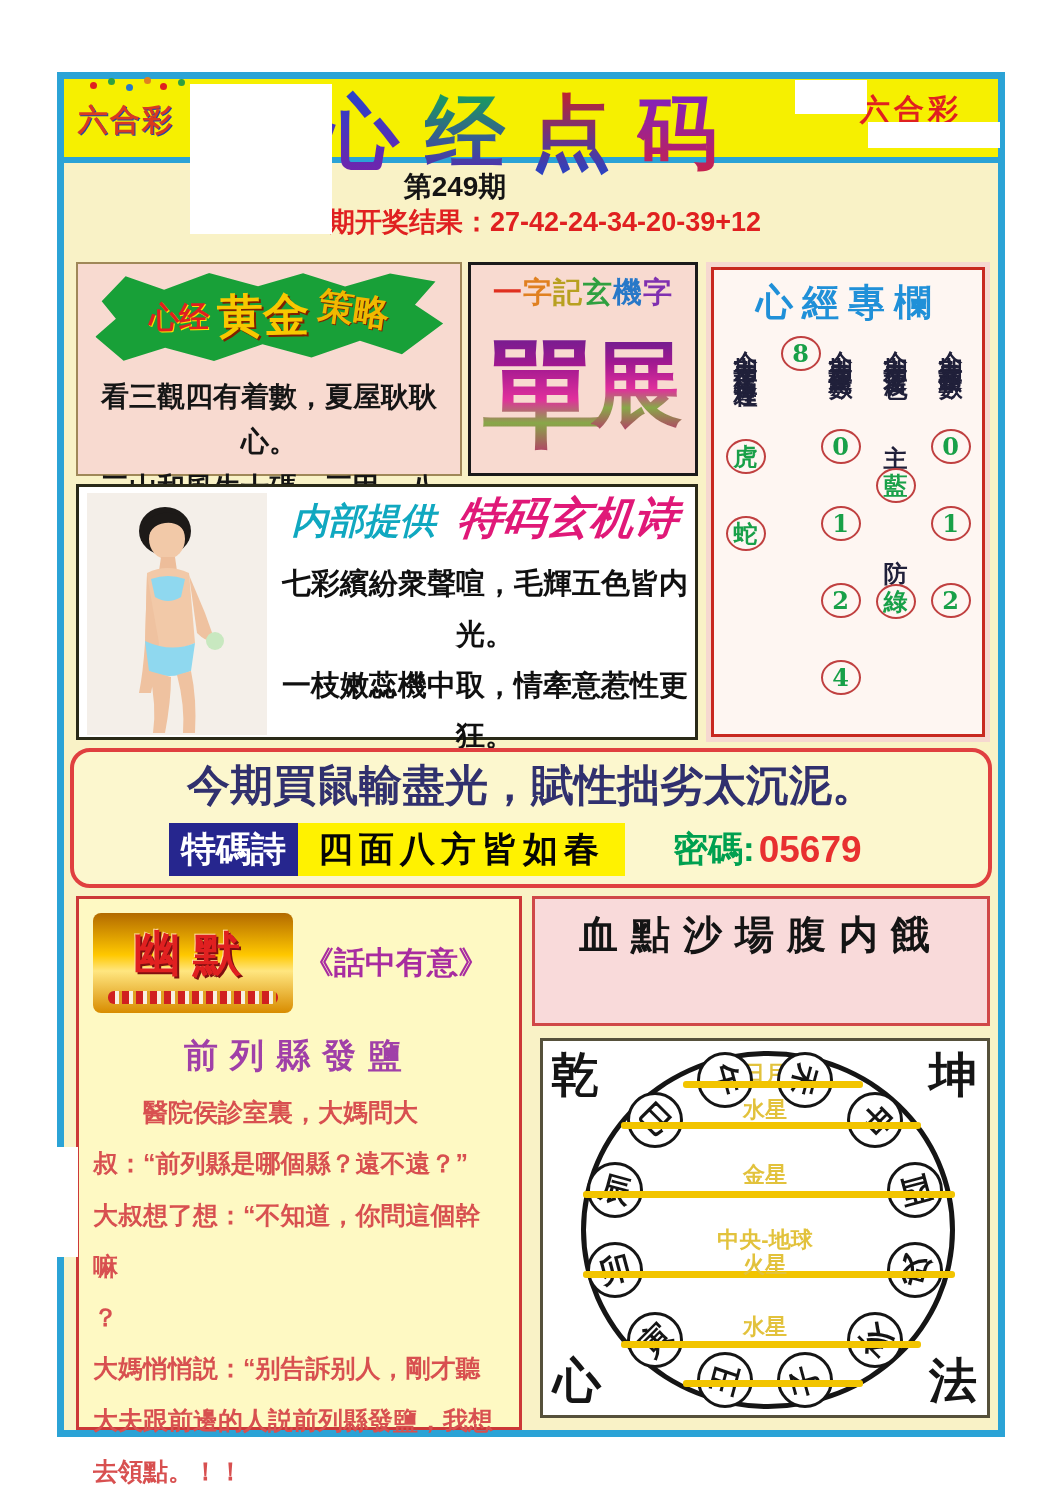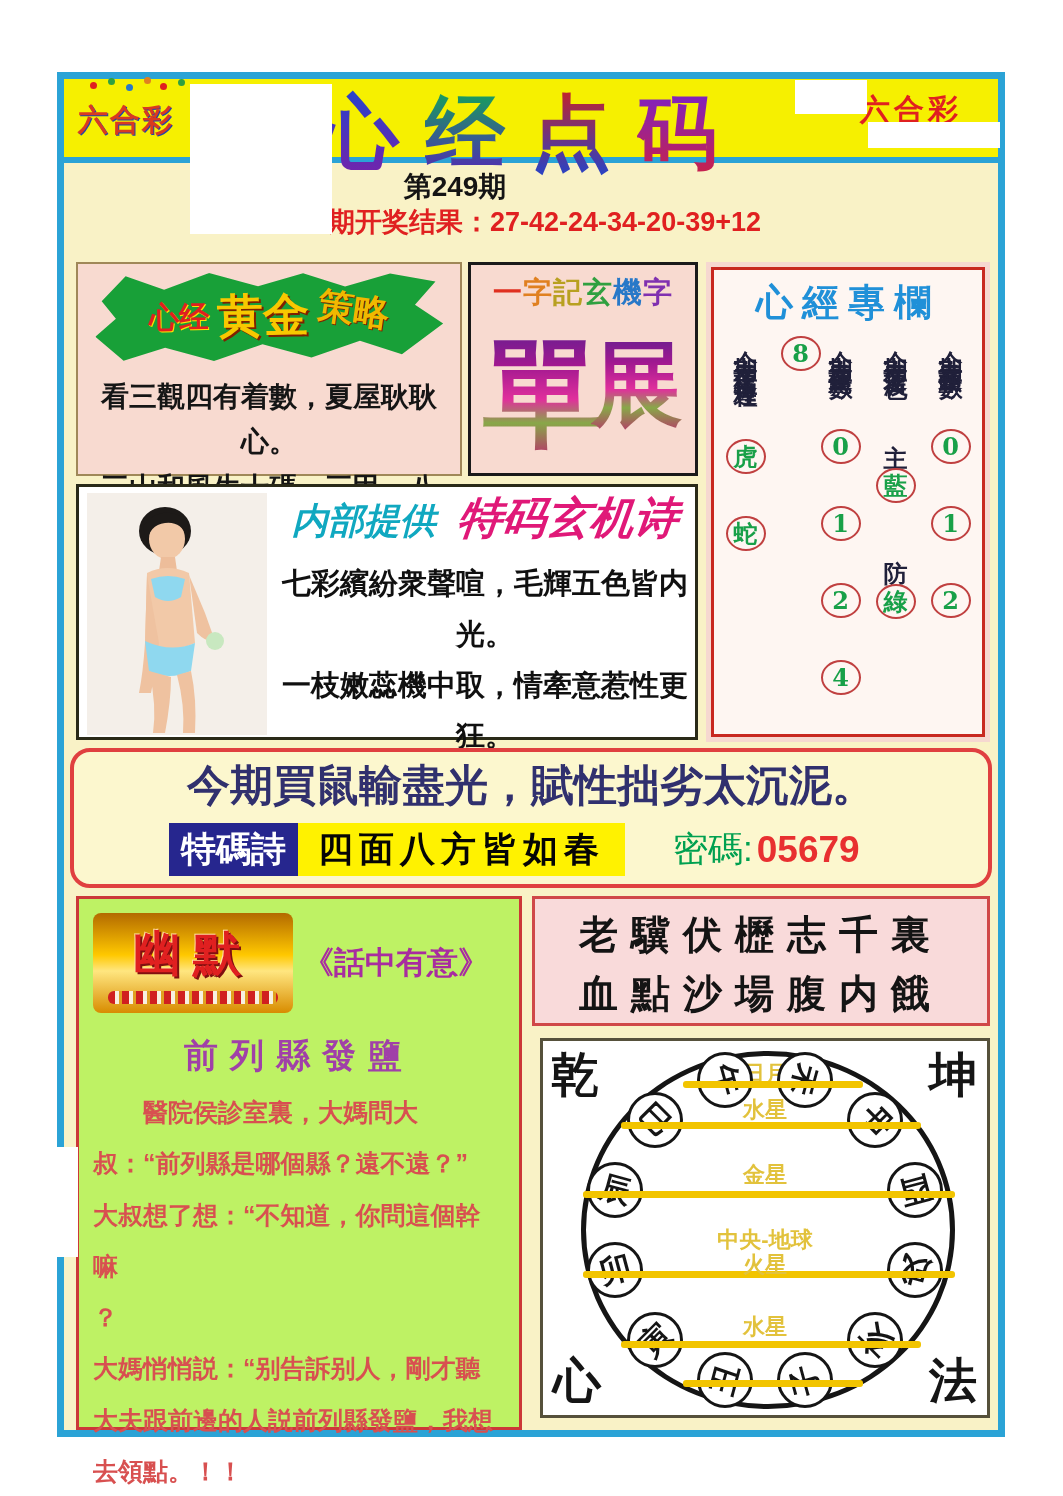--- a/index.html
+++ b/index.html
@@ -90,25 +90,25 @@
 
   
   .secE { left:70px; top:748px; width:922px; height:140px; background:#FCF7CE;
           border:4px solid #E04040; border-radius:20px; }
   .sentence { margin-top:5px; text-align:center; font-size:43px; font-weight:bold; color:#30306E; }
   .code-row { display:flex; align-items:center; margin:8px 0 0 95px; }
   .code-label { background:#26268E; color:#ffffff; font-size:35px; font-weight:bold;
                 padding:3px 12px; font-family:"DejaVu Serif", serif; }
   .code-poem { background:#FFF200; color:#050505; font-size:35px; font-weight:bold;
                padding:3px 20px; letter-spacing:6px; font-family:"DejaVu Serif", serif; }
-  .pw-label { margin-left:48px; color:#00A050; font-size:35px; font-weight:normal; }
+  .pw-label { margin-left:48px; color:#00A050; font-size:35px; font-weight:bold; }
   .pw-value { margin-left:4px; color:#E83030; font-size:37px; font-weight:bold; }
 
   
-  .secF { left:76px; top:896px; width:446px; height:534px; background:#bef264;
+  .secF { left:76px; top:896px; width:446px; height:534px; background:#fef9c3;
           border:3px solid #CC3838; }
   .humor-head { display:flex; align-items:center; gap:10px; padding:14px 8px 0 14px; }
   .humor-logo { width:200px; height:100px; border-radius:8px;
                 background:linear-gradient(180deg,#B36A00,#FFC800 42%,#FFE680 58%,#D88C00);
                 display:flex; flex-direction:column; align-items:center; justify-content:center; }
   .humor-word { color:#E02020; font-size:48px; font-weight:bold; letter-spacing:12px;
                 font-family:"DejaVu Serif", serif;
                 text-shadow:2px 2px 0 #801010, -1px -1px 0 #FFE0A0; }
   .braid { width:170px; height:13px; margin-top:5px; border-radius:6px;
            background:repeating-linear-gradient(90deg,#D02020 0 7px,#F8F0E0 7px 11px,#E0A020 11px 14px); }
@@ -280,21 +280,20 @@
   <div class="joke">
     <p class="ind">醫院侯診室裏，大媽問大叔：“前列縣是哪個縣？遠不遠？”</p>
     <p>大叔想了想：“不知道，你問這個幹嘛</p>
     <p>？</p>
     <p>大媽悄悄説：“别告訴别人，剛才聽大夫跟前邊的人説前列縣發鹽，我想去領點。！！</p>
   </div>
 </div>
 
 <div class="abs secG">
   <div class="couplet">
-    <div>老驥伏櫪志千裏</div>
     <div>血點沙場腹内餓</div>
   </div>
 </div>
 
 <div class="abs secH">
   <div class="corner" style="left:8px;top:2px;">乾</div>
   <div class="corner" style="right:10px;top:2px;">坤</div>
   <div class="corner" style="left:10px;bottom:2px;">心</div>
   <div class="corner" style="right:10px;bottom:2px;">法</div>
   <div class="ellipse"></div>

